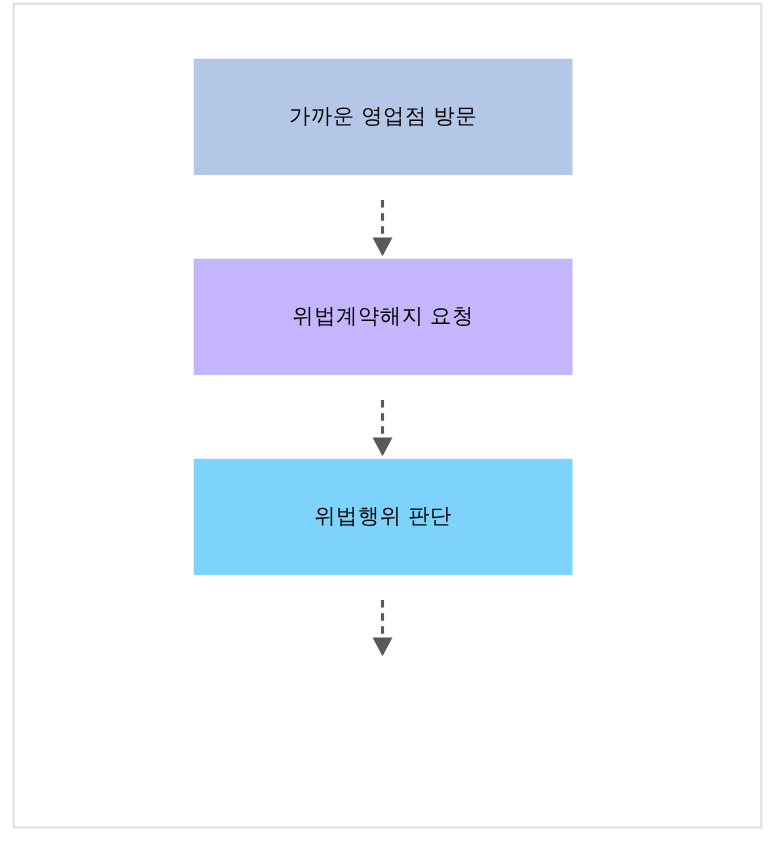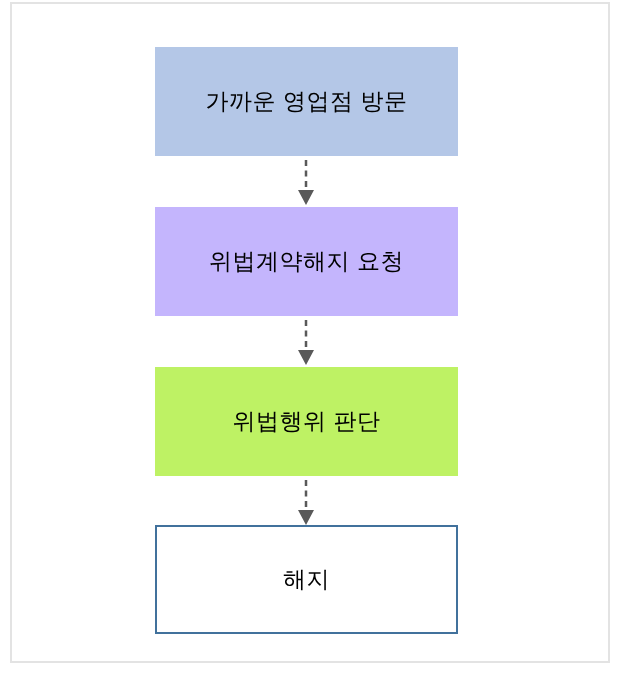--- a/index.html
+++ b/index.html
@@ -22,26 +22,26 @@
     width: 600px;
     height: 661px;
     box-sizing: border-box;
     border: 2px solid #e3e3e3;
     background: #ffffff;
   }
   .box {
     position: absolute;
     left: 155px;
     width: 303px;
-    height: 109px;
+    height: 93px;
     box-sizing: border-box;
     display: flex;
     align-items: center;
     justify-content: center;
-    font-size: 23px;
+    font-size: 17px;
     line-height: 1.2;
     letter-spacing: 0.5px;
     color: #000000;
     text-align: center;
   }
   .box--step1 { top: 47px; }
   .box--step2 { top: 207px; }
   .box--step3 { top: 367px; }
   .box--step4 { top: 525px; border: 2px solid; background: #ffffff; }
   .arrow {
@@ -77,27 +77,24 @@
     <span>위법계약해지 요청</span>
   </div>
 
   <div class="arrow arrow--2" style="color: rgb(89, 89, 89);">
     <svg width="20" height="52" viewBox="0 0 20 52" aria-hidden="true">
       <line x1="10" y1="4" x2="10" y2="34" stroke="currentColor" stroke-width="2.5" stroke-dasharray="6 4.5"></line>
       <polygon points="2,34 18,34 10,49" fill="currentColor"></polygon>
     </svg>
   </div>
 
-  <div class="box box--step3" style="background: #bef264;">
+  <div class="box box--step3" style="background: #7dd3fc;">
     <span>위법행위 판단</span>
   </div>
 
   <div class="arrow arrow--3" style="color: rgb(89, 89, 89);">
     <svg width="20" height="52" viewBox="0 0 20 52" aria-hidden="true">
       <line x1="10" y1="4" x2="10" y2="34" stroke="currentColor" stroke-width="2.5" stroke-dasharray="6 4.5"></line>
       <polygon points="2,34 18,34 10,49" fill="currentColor"></polygon>
     </svg>
   </div>
 
-  <div class="box box--step4" style="border-color: rgb(65, 113, 156);">
-    <span>해지</span>
-  </div>
 </div>
 
 </body></html>

